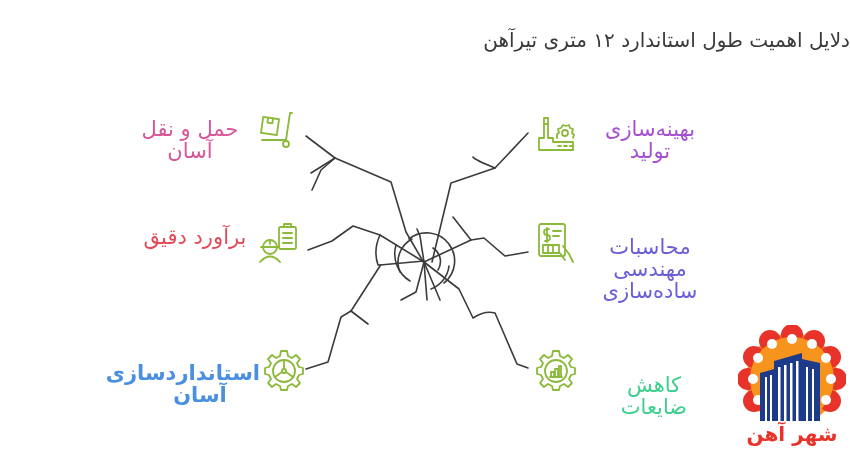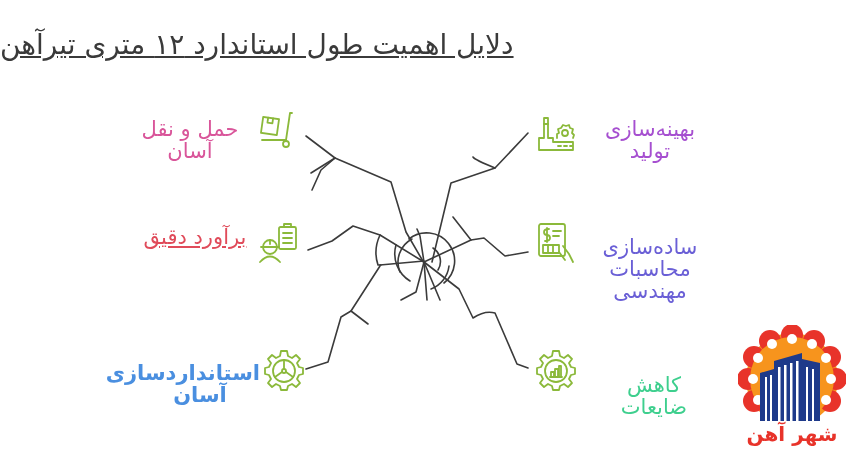--- a/index.html
+++ b/index.html
@@ -1,22 +1,22 @@
 <!DOCTYPE html>
 <html><head>
 <meta charset="utf-8">
 <style>
   html, body { margin: 0; padding: 0; }
   body {
     width: 850px; height: 450px; background: #ffffff; position: relative; overflow: hidden;
     font-family: "DejaVu Sans", "Liberation Sans", sans-serif;
   }
   .title {
-    position: absolute; left: 0; right: 0; top: 28px; text-align: left;
-    font-size: 28px; color: #3a3a3a; direction: rtl; font-weight: 500; text-decoration: underline;
+    position: absolute; left: 0; right: 0; top: 28px; text-align: right;
+    font-size: 20px; color: #3a3a3a; direction: rtl; font-weight: 500;
   }
   svg.diagram { position: absolute; left: 0; top: 0; }
   .label {
     position: absolute; direction: rtl; font-size: 21px; line-height: 22px; text-align: center;
   }
   .icon { position: absolute; width: 46px; height: 46px; }
   .logo { position: absolute; left: 738px; top: 325px; width: 108px; height: 122px; }
 </style>
 </head>
 <body>
@@ -75,21 +75,21 @@
     <path d="M11,12 L15,12"></path>
     <path d="M25,34 L28,34 M31,34 L34,34 M37,34 L39,34"></path>
     <circle cx="32" cy="21" r="3"></circle>
     <path d="M24,26 L24,22 L26,21 L25,17 L28,16 L30,13 L33,14 L36,13 L37,16 L40,17 L39,21 L41,23 L40,26"></path>
   </g>
 </svg>
 <div class="label" style="left:590px; top:118px; width:120px; color:#a64fd0;">
   <div>بهینه‌سازی تولید</div>
 </div>
 
-<div class="label" style="left:140px; top:226px; width:110px; color:#e04b5a;text-decoration:underline;">
+<div class="label" style="left:140px; top:226px; width:110px; color:#e04b5a;">
   <div>برآورد دقیق</div>
 </div>
 <svg class="icon" style="left:255px; top:220px;" viewBox="0 0 46 46">
   <g fill="none" stroke="#8bb93a" stroke-width="1.8" stroke-linecap="round" stroke-linejoin="round">
     <rect x="24" y="7" width="17" height="22" rx="1.5"></rect>
     <path d="M29,7 L29,4 L36,4 L36,7"></path>
     <path d="M28,13 L37,13 M28,18 L37,18 M28,23 L37,23"></path>
     <circle cx="15" cy="27" r="7"></circle>
     <path d="M6,27 L24,27"></path>
     <path d="M15,20 L15,24"></path>
@@ -101,22 +101,22 @@
   <g fill="none" stroke="#8bb93a" stroke-width="1.8" stroke-linecap="round" stroke-linejoin="round">
     <rect x="6" y="4" width="26" height="32" rx="2"></rect>
     <path d="M16,9 Q11,9 11,12 Q11,15 14,15 Q17,15 17,18 Q17,21 12,21 M14,8 L14,22"></path>
     <path d="M20,11 L28,11 M20,16 L26,16"></path>
     <rect x="10" y="25" width="16" height="8"></rect>
     <path d="M15,25 L15,33 M20,25 L20,33"></path>
     <path d="M30,26 L36,34 L40,42 M26,32 L32,40"></path>
   </g>
 </svg>
 <div class="label" style="left:585px; top:236px; width:130px; color:#6a5fd6;">
+  <div>محاسبات مهندسی</div>
   <div>ساده‌سازی</div>
-  <div>محاسبات مهندسی</div>
 </div>
 
 <div class="label" style="left:140px; top:362px; width:120px; color:#4a8fe0;font-weight:bold;">
   <div>استانداردسازی</div>
   <div>آسان</div>
 </div>
 <svg class="icon" style="left:261px; top:347px;" viewBox="0 0 46 46">
   <g fill="none" stroke="#8bb93a" stroke-width="1.8" stroke-linecap="round" stroke-linejoin="round">
     <path d="M20,4 L26,4 L27,9 L31,11 L35,8 L39,12 L36,16 L38,20 L42,21 L42,27 L38,28 L36,32 L39,36 L35,40 L31,37 L27,39 L26,43 L20,43 L19,39 L15,37 L11,40 L7,36 L10,32 L8,28 L4,27 L4,21 L8,20 L10,16 L7,12 L11,8 L15,11 L19,9 Z"></path>
     <circle cx="23" cy="24" r="11"></circle>

